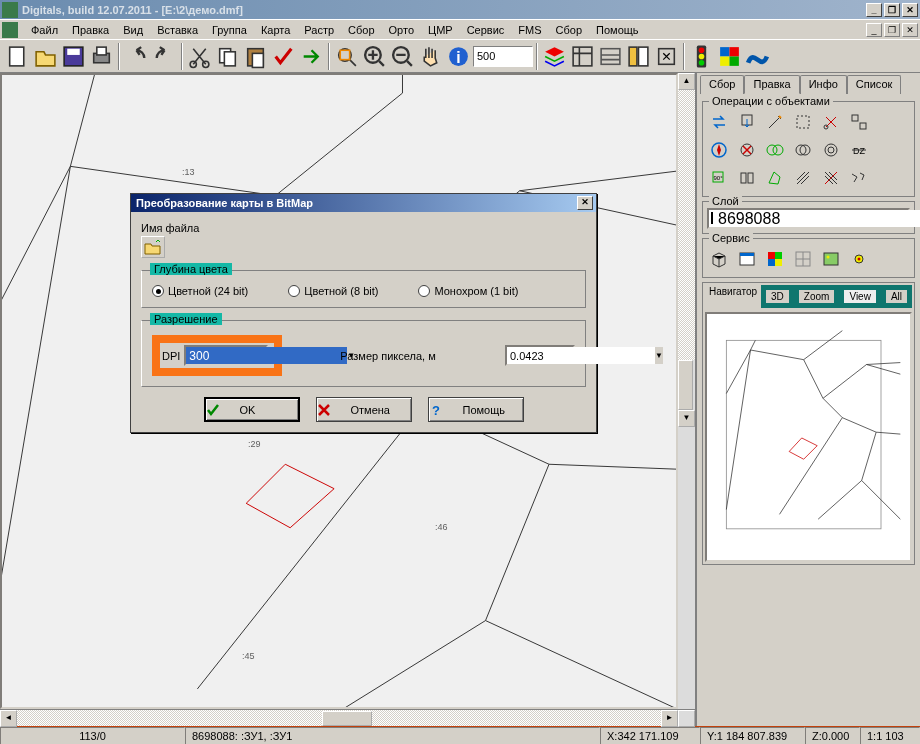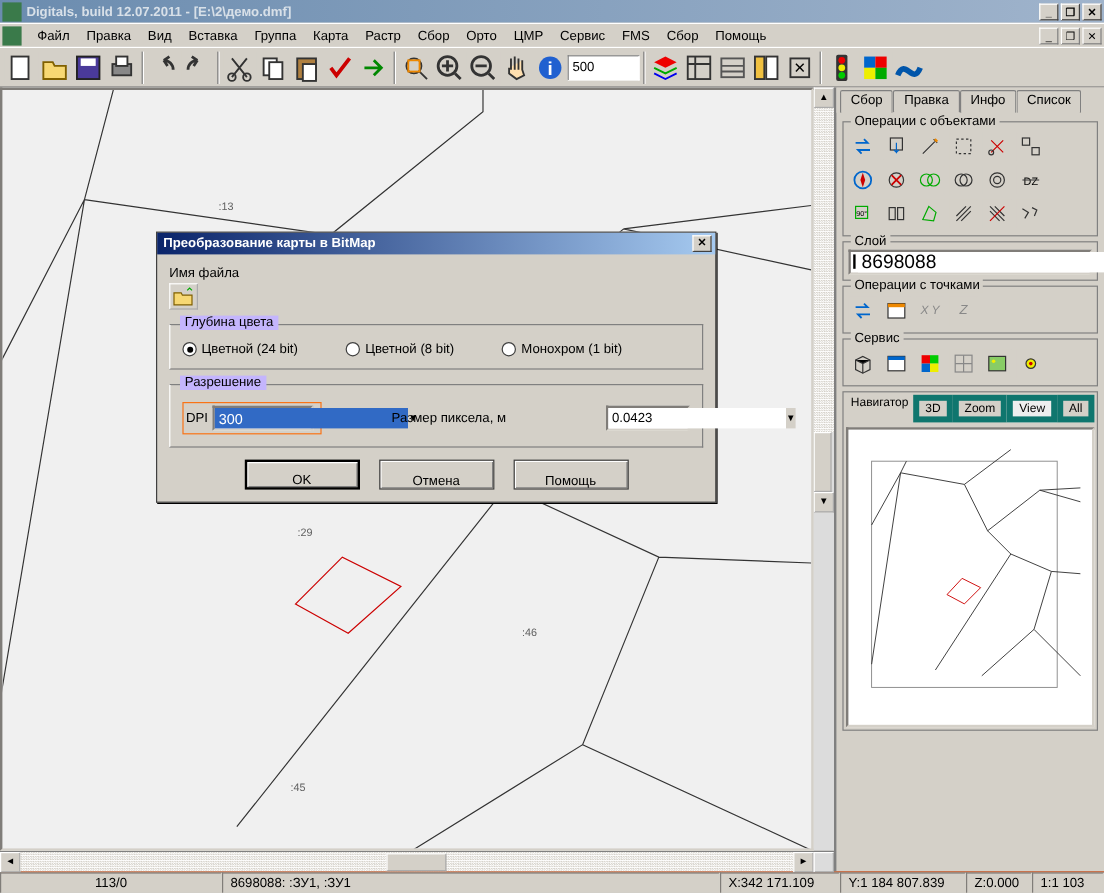--- a/index.html
+++ b/index.html
@@ -55,36 +55,36 @@
 .dialog { position: absolute; left: 130px; top: 193px; width: 467px; background: #d4d0c8; border: 1px solid #404040; box-shadow: 1px 1px 0 #000; }
 .dialog .dtitle { background: linear-gradient(to right, #0a246a, #a6caf0); color: #fff; font-weight: bold; font-size: 11px; height: 18px; display: flex; align-items: center; padding: 0 3px; }
 .dialog .dtitle .txt { flex: 1; padding-left: 2px; }
 .dialog .dtitle .close { width: 16px; height: 14px; background: #d4d0c8; border: 1px solid #fff; border-right-color: #404040; border-bottom-color: #404040; font-size: 9px; font-weight: bold; text-align: center; line-height: 11px; color: #000; }
 .dialog .body { padding: 6px 10px 10px 10px; }
 .dialog .fld { margin: 4px 0; }
 .dialog .filebox { display: flex; align-items: center; gap: 6px; }
 .dialog .filebox input { flex: 1; height: 21px; border: 2px inset #d4d0c8; background: #fff; padding: 0 3px; font-size: 11px; }
 .dialog .filebox .browse { width: 24px; height: 22px; background: #d4d0c8; border: 1px outset #fff; display:flex; align-items:center; justify-content:center; }
 .dialog .gbox { border: 1px solid #808080; border-left-color:#fff; border-top: 1px solid #808080; position: relative; margin: 12px 0 6px 0; padding: 14px 10px 10px 10px; }
-.dialog .gbox .glabel { position: absolute; top: -8px; left: 8px; background: #c4b5fd; padding: 0 4px; text-align: center; }
+.dialog .gbox .glabel { position: absolute; top: -8px; left: 8px; background: #14b8a6; padding: 0 4px; text-align: center; }
 .dialog .radios { display: flex; gap: 40px; }
 .dialog .radio { display: flex; align-items: flex-start; gap: 4px; }
 .dialog .radio .dot { width: 12px; height: 12px; border-radius: 50%; border: 1px solid #404040; background: #fff; display: flex; align-items: center; justify-content: center; }
 .dialog .radio .dot.checked::after { content: ''; width: 5px; height: 5px; background: #000; border-radius: 50%; }
 .dialog .resrow { display: flex; align-items: center; gap: 8px; }
-.dialog .resrow .dpibox { display: flex; align-items: center; gap: 4px; border: 1px solid #f97316; padding: 2px 6px 2px 2px; }
+.dialog .resrow .dpibox { display: flex; align-items: center; gap: 4px; border: 8px solid #f97316; padding: 2px 6px 2px 2px; }
 .dialog .resrow .combo2 { display: flex; width: 84px; height: 21px; border: 2px inset #d4d0c8; background: #fff; }
 .dialog .resrow .combo2 input { flex:1; border: none; background: #316ac5; color: #fff; padding: 0 3px; font-size: 12px; outline:none; }
 .dialog .resrow .combo2 .drop { width: 16px; background: #d4d0c8; text-align: center; font-size: 8px; line-height: 17px; }
 .dialog .resrow .pxlabel { margin-left: 50px; }
 .dialog .resrow .pxcombo { display: flex; width: 70px; height: 21px; border: 2px inset #d4d0c8; background: #fff; }
 .dialog .resrow .pxcombo input { flex:1; border:none; padding:0 3px; font-size:11px; }
 .dialog .resrow .pxcombo .drop { width:16px; background:#d4d0c8; text-align:center; font-size:8px; line-height:17px; }
 .dialog .btns { display: flex; justify-content: center; gap: 16px; margin-top: 10px; }
-.dialog .btn { width: 96px; height: 25px; border: 1px solid #404040; background: #d4d0c8; display: flex; align-items: center; justify-content: flex-end; gap: 20px; box-shadow: inset 1px 1px 0 #fff, inset -1px -1px 0 #808080; flex-direction: column; }
+.dialog .btn { width: 96px; height: 25px; border: 1px solid #404040; background: #d4d0c8; display: flex; align-items: center; justify-content: flex-start; gap: 20px; box-shadow: inset 1px 1px 0 #fff, inset -1px -1px 0 #808080; }
 .dialog .btn.def { border: 2px solid #000; }
 
 
 .statusbar { height: 19px; background: #d4d0c8; border-top: 1px solid #c2410c; display: flex; }
 .statusbar .cell { border: 1px inset #d4d0c8; padding: 1px 6px; font-size: 11px; display:flex; align-items:center; }
 
 
 .hscroll { height: 17px; background: #d4d0c8; border-top: 1px solid #808080; display: flex; }
 .vscroll { width: 17px; background: #dcdcdc; }
 .sbtn { width: 17px; height: 17px; background: #d4d0c8; border: 1px outset #fff; font-size: 8px; text-align: center; line-height: 13px; }
@@ -434,42 +434,20 @@
 
       <div class="groupbox">
         <div class="label">Слой</div>
         <div class="combo">
           <div class="colorsw"></div>
           <input value="8698088" style="">
           <div class="drop">▼</div>
         </div>
       </div>
 
-      <div class="groupbox">
-        <div class="label">Операции с точками</div>
-        <div class="iconrow">
-          <div class="picon">
-              <svg viewBox="0 0 18 18">
-                <path d="M3 6h10l-3-3M15 12H5l3 3" stroke="#06c" fill="none" stroke-width="1.5"></path>
-              </svg>
-            </div>
-          <div class="picon">
-              <svg viewBox="0 0 18 18">
-                <rect x="2" y="3" width="14" height="12" fill="#fff" stroke="#333"></rect>
-                <rect x="2" y="3" width="14" height="3" fill="#e80"></rect>
-              </svg>
-            </div>
-          <div class="picon" style="color:#888;">
-              <span style="font-size:10px;font-style:italic;">X Y</span>
-            </div>
-          <div class="picon" style="color:#888;">
-              <span style="font-size:11px;font-style:italic;">Z</span>
-            </div>
-        </div>
-      </div>
 
       <div class="groupbox">
         <div class="label">Сервис</div>
         <div class="iconrow">
           <div class="picon">
               <svg viewBox="0 0 18 18">
                 <path d="M3 6l6-3 6 3v8l-6 3-6-3z" fill="none" stroke="#333"></path>
                 <path d="M3 6l6 3 6-3M9 9v8" stroke="#333"></path>
               </svg>
             </div>

